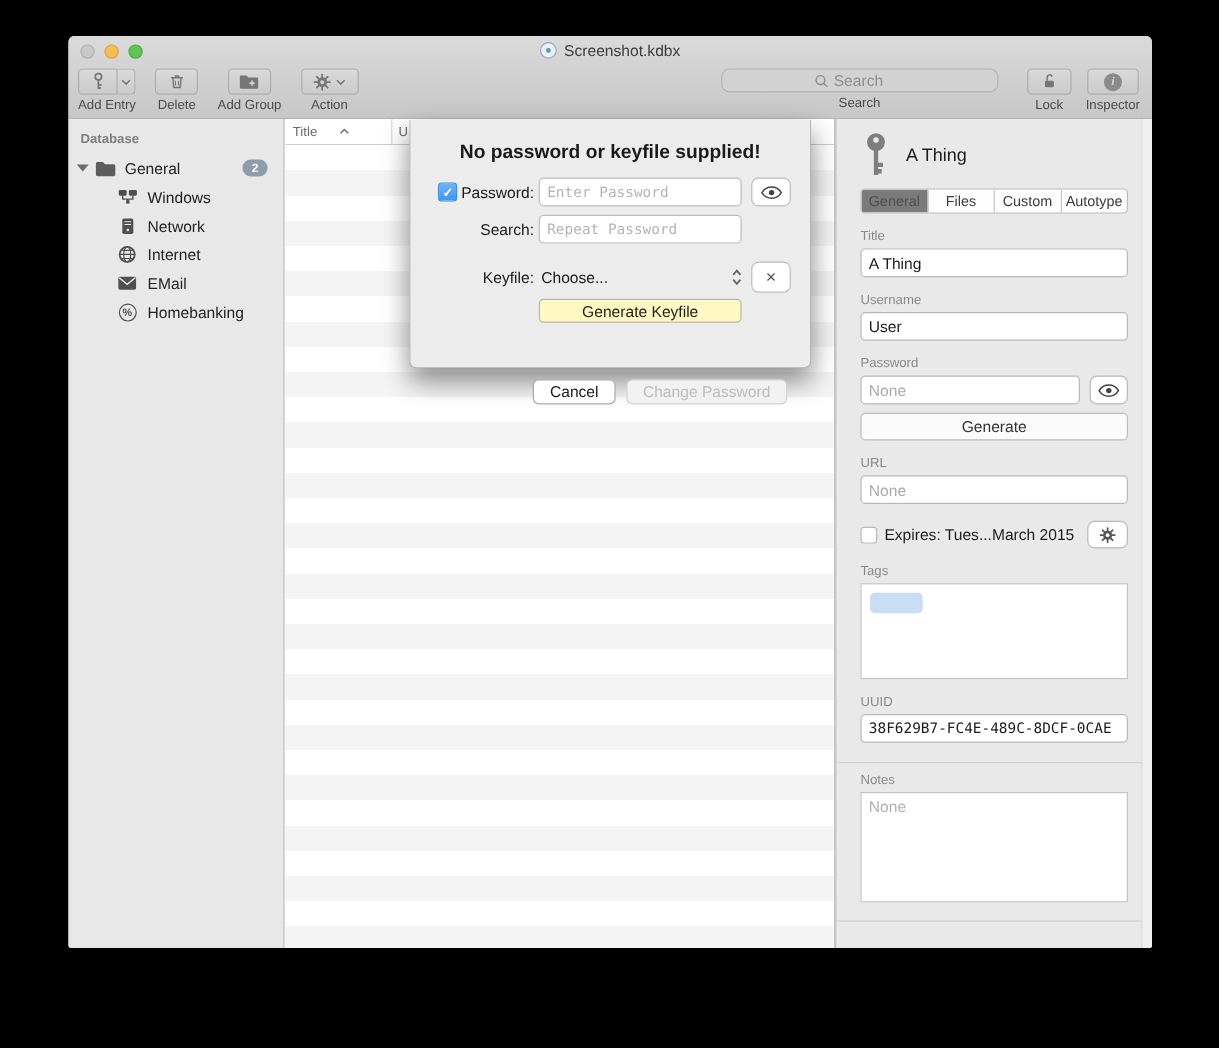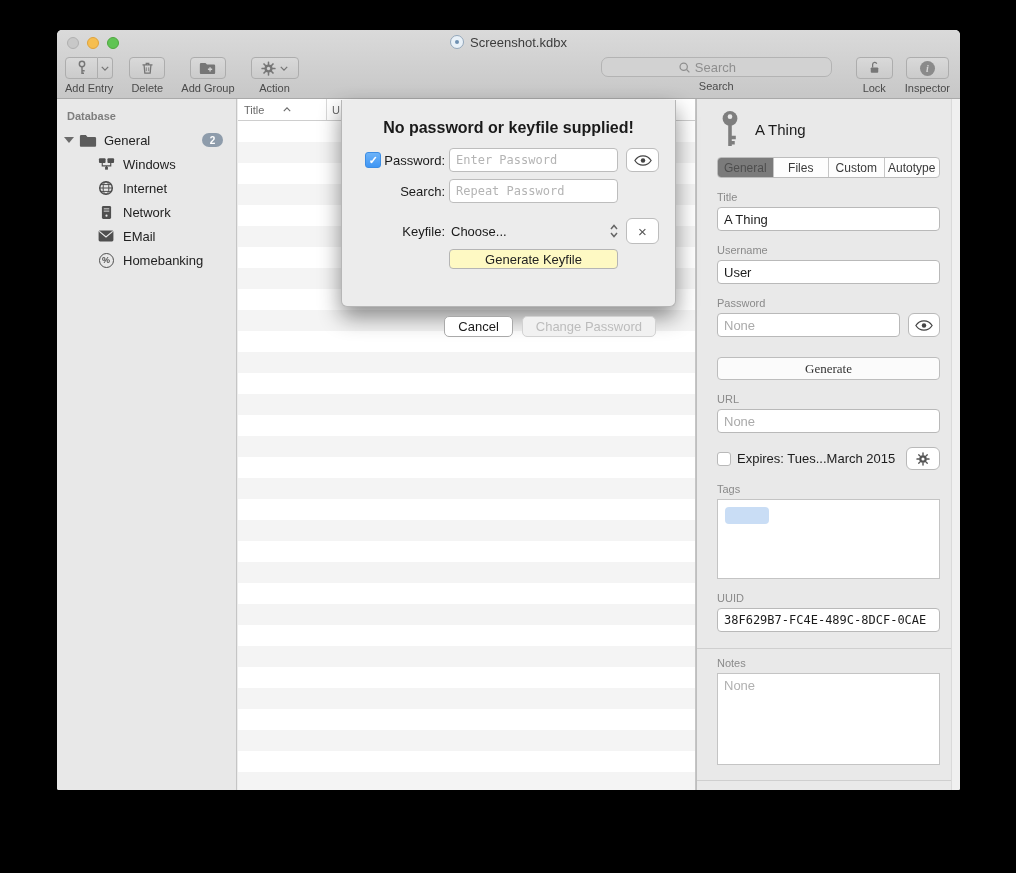--- a/index.html
+++ b/index.html
@@ -68,21 +68,21 @@
   .tabs { display:flex; margin-top:7px; height:21px; border:1px solid #bcbcbc; border-radius:4px; overflow:hidden; background:#fdfdfd; }
   .tab { flex:1; display:flex; align-items:center; justify-content:center; font-size:12px; color:#3a3a3a; border-left:1px solid #c6c6c6; }
   .tab:first-child { border-left:none; }
   .tab.sel { background:#7b7b7b; color:#4e4e4e; }
   .flabel { font-size:11px; color:#8a8a8a; margin-top:13px; }
   .ifield { width:100%; height:24px; background:#fff; border:1px solid #b9b9b9; border-radius:4px; margin-top:4px; padding:0 6px; font-size:13px; color:#1c1c1c; font-family:"Liberation Sans",sans-serif; outline:none; }
   .ifield::placeholder { color:#aaa; }
   .pw-row { display:flex; gap:8px; margin-top:4px; align-items:center; }
   .pw-row .ifield { flex:1; margin-top:0; }
   .eye-btn { width:32px; height:24px; background:#fff; border:1px solid #b9b9b9; border-radius:6px; display:flex; align-items:center; justify-content:center; color:#444; flex:none; }
-  .gen-btn { width:100%; height:23px; margin-top:20px; background:#fbfbfb; border:1px solid #bdbdbd; border-radius:4px; font-size:13px; color:#333; display:flex; align-items:center; justify-content:center;font-family:Liberation Serif, serif; }
+  .gen-btn { width:100%; height:23px; margin-top:7px; background:#fbfbfb; border:1px solid #bdbdbd; border-radius:4px; font-size:13px; color:#333; display:flex; align-items:center; justify-content:center; }
   .exp-row { display:flex; align-items:center; margin-top:14px; }
   .cb { width:14px; height:14px; background:#fff; border:1px solid #b9b9b9; border-radius:3px; flex:none; }
   .exp-label { margin-left:6px; font-size:13px; color:#1c1c1c; flex:1; white-space:nowrap; }
   .gear-btn { width:34px; height:23px; background:#fff; border:1px solid #b9b9b9; border-radius:6px; display:flex; align-items:center; justify-content:center; color:#555; }
   .tags-box { margin-top:4px; height:80px; background:#fff; border:1px solid #c4c4c4; padding:7px; }
   .tag-chip { width:44px; height:17px; background:#c9ddf5; border-radius:4px; }
   .uuid-field { font-family:"DejaVu Sans Mono", monospace; font-size:12px; white-space:nowrap; overflow:hidden; }
   .hr { height:1px; background:#cfcfcf; margin:16px -20px 0 -20px; }
   .notes-area { width:100%; height:92px; margin-top:4px; background:#fff; border:1px solid #c4c4c4; resize:none; outline:none; padding:4px 6px; font-family:"Liberation Sans",sans-serif; font-size:13px; }
   .notes-area::placeholder { color:#b0b0b0; }
@@ -258,37 +258,37 @@
                 <rect x="10" y="1" width="7" height="5" rx="1"></rect>
                 <rect x="7.5" y="10" width="3" height="3"></rect>
               </g>
               <path d="M4.5 6v3h9V6M9 9v1.5" stroke="currentColor" fill="none" stroke-width="1.2"></path>
             </svg>
         </span>
         <span>Windows</span>
       </div>
       <div class="side-item">
         <span class="side-ic">
+          <svg width="11" height="15" viewBox="0 0 12 16">
+              <rect x="1" y="1" width="10" height="14" rx="1.5" fill="currentColor"></rect>
+              <path d="M3 4h6M3 6.5h6" stroke="#e8e8e8" stroke-width="1"></path>
+              <circle cx="6" cy="11.5" r="1.2" fill="#e8e8e8"></circle>
+            </svg>
+        </span>
+        <span>Network</span>
+      </div>
+      <div class="side-item">
+        <span class="side-ic">
           <svg width="16" height="16" viewBox="0 0 16 16" fill="none" stroke="currentColor">
               <circle cx="8" cy="8" r="6.3" stroke-width="1.5"></circle>
               <ellipse cx="8" cy="8" rx="2.9" ry="6.3" stroke-width="1"></ellipse>
               <path d="M1.7 8h12.6M2.7 4.6h10.6M2.7 11.4h10.6" stroke-width="1"></path>
             </svg>
         </span>
         <span>Internet</span>
-      </div>
-      <div class="side-item">
-        <span class="side-ic">
-          <svg width="11" height="15" viewBox="0 0 12 16">
-              <rect x="1" y="1" width="10" height="14" rx="1.5" fill="currentColor"></rect>
-              <path d="M3 4h6M3 6.5h6" stroke="#e8e8e8" stroke-width="1"></path>
-              <circle cx="6" cy="11.5" r="1.2" fill="#e8e8e8"></circle>
-            </svg>
-        </span>
-        <span>Network</span>
       </div>
       <div class="side-item">
         <span class="side-ic">
           <svg width="16" height="12" viewBox="0 0 16 12">
               <rect x=".6" y=".6" width="14.8" height="10.8" rx="1.4" fill="currentColor"></rect>
               <path d="M1.3 1.4L8 7l6.7-5.6" stroke="#e8e8e8" stroke-width="1.2" fill="none"></path>
             </svg>
         </span>
         <span>EMail</span>
       </div>

